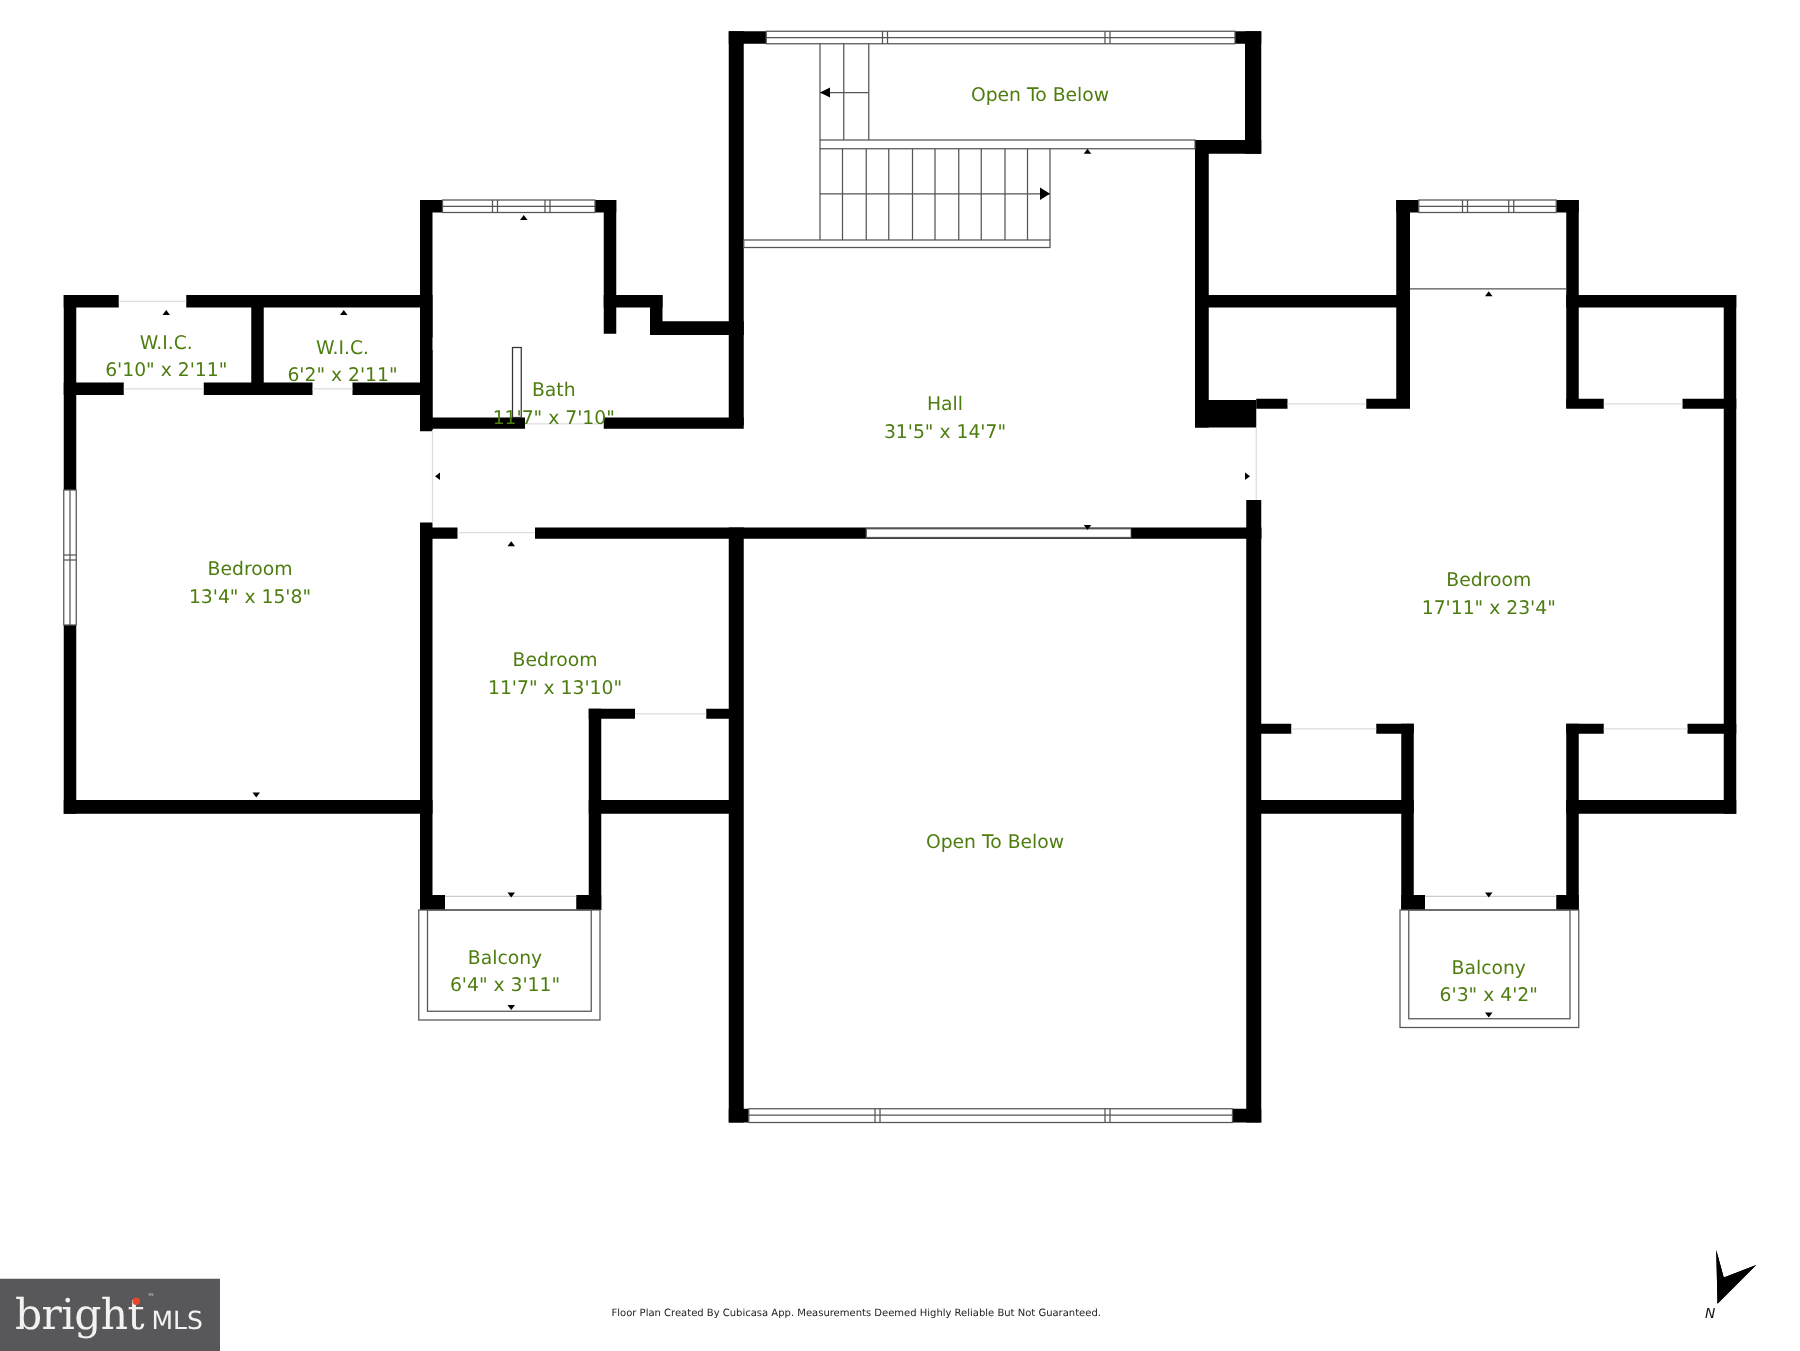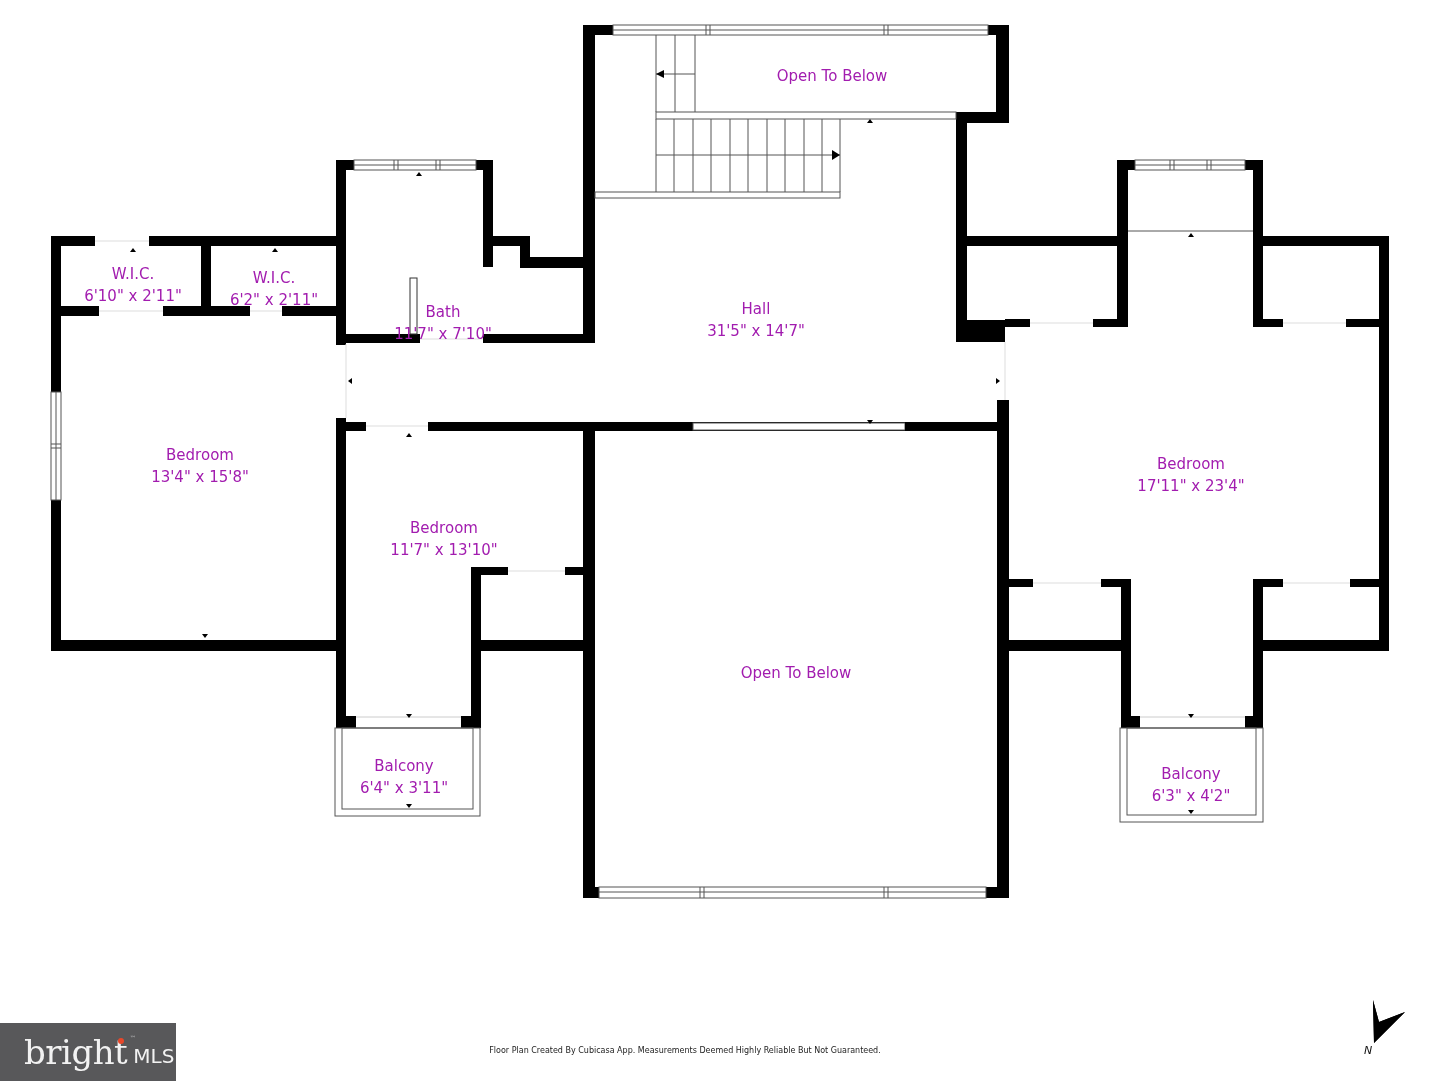--- a/index.html
+++ b/index.html
@@ -1,23 +1,23 @@
 <!DOCTYPE html>
 <html><head>
 <meta charset="utf-8">
 <style>
   html, body { margin: 0; padding: 0; background: #ffffff; }
   body { width: 1440px; height: 1081px; position: relative; overflow: hidden; font-family: "DejaVu Sans", sans-serif; }
   #plan { position: absolute; left: 0; top: 0; width: 1440px; height: 1081px; }
   .wall { fill: #000; }
   .win { fill: #fff; stroke: #555; stroke-width: 1; }
   .thin { stroke: #555; stroke-width: 1; fill: none; }
-  .label { position: absolute; text-align: center; color: #a21caf; font-size: 15px; line-height: 22px; transform: translateX(-50%); white-space: nowrap; }
+  .label { position: absolute; text-align: center; color: #4d7c0f; font-size: 15px; line-height: 22px; transform: translateX(-50%); white-space: nowrap; }
   .label .name, .label .dim { display: block; }
-  .logo { position: absolute; left: 0; top: 1023px; width: 176px; height: 58px; background: #58585a; display: flex; align-items: center; padding-left: 24px; box-sizing: border-box; }
+  .logo { position: absolute; left: 0; top: 1023px; width: 176px; height: 58px; background: #58585a; display: flex; align-items: center; padding-left: 12px; box-sizing: border-box; }
   .logo .word { font-family: "DejaVu Serif", serif; color: #f2f2f2; font-size: 34px; letter-spacing: -0.5px; position: relative; }
   .logo .dot { position: absolute; width: 6px; height: 6px; background: #e8472a; border-radius: 50%; top: 6px; right: 3px; }
   .logo .mls { font-family: "DejaVu Sans", sans-serif; color: #f2f2f2; font-size: 20px; margin-left: 6px; margin-top: 8px; text-align: right; }
   .logo .tm { font-size: 6px; color: #ddd; position: absolute; right: -8px; top: 2px; }
   .footer { position: absolute; left: 685px; top: 1046px; transform: translateX(-50%); font-size: 8px; color: #222; white-space: nowrap; }
   .compass { position: absolute; left: 1360px; top: 996px; width: 50px; height: 66px; }
   .compass .n { position: absolute; left: 4px; top: 48px; font-style: italic; font-size: 11px; color: #111; }
 </style>
 </head>
 <body>
@@ -210,21 +210,21 @@
   <span class="dim">6'10" x 2'11"</span>
 </div>
 <div class="label" style="left:274px; top:267px;">
   <span class="name">W.I.C.</span>
   <span class="dim">6'2" x 2'11"</span>
 </div>
 <div class="label" style="left:443px; top:257px;margin-top:44px;">
   <span class="name">Bath</span>
   <span class="dim">11'7" x 7'10"</span>
 </div>
-<div class="label" style="left:756px; top:298px;">
+<div class="label" style="left:756px; top:312px;">
   <span class="name">Hall</span>
   <span class="dim">31'5" x 14'7"</span>
 </div>
 <div class="label" style="left:200px; top:444px;">
   <span class="name">Bedroom</span>
   <span class="dim">13'4" x 15'8"</span>
 </div>
 <div class="label" style="left:444px; top:517px;">
   <span class="name">Bedroom</span>
   <span class="dim">11'7" x 13'10"</span>

